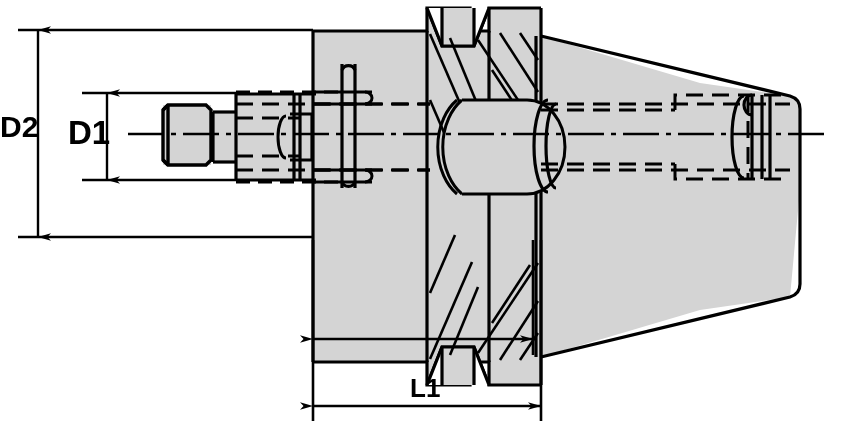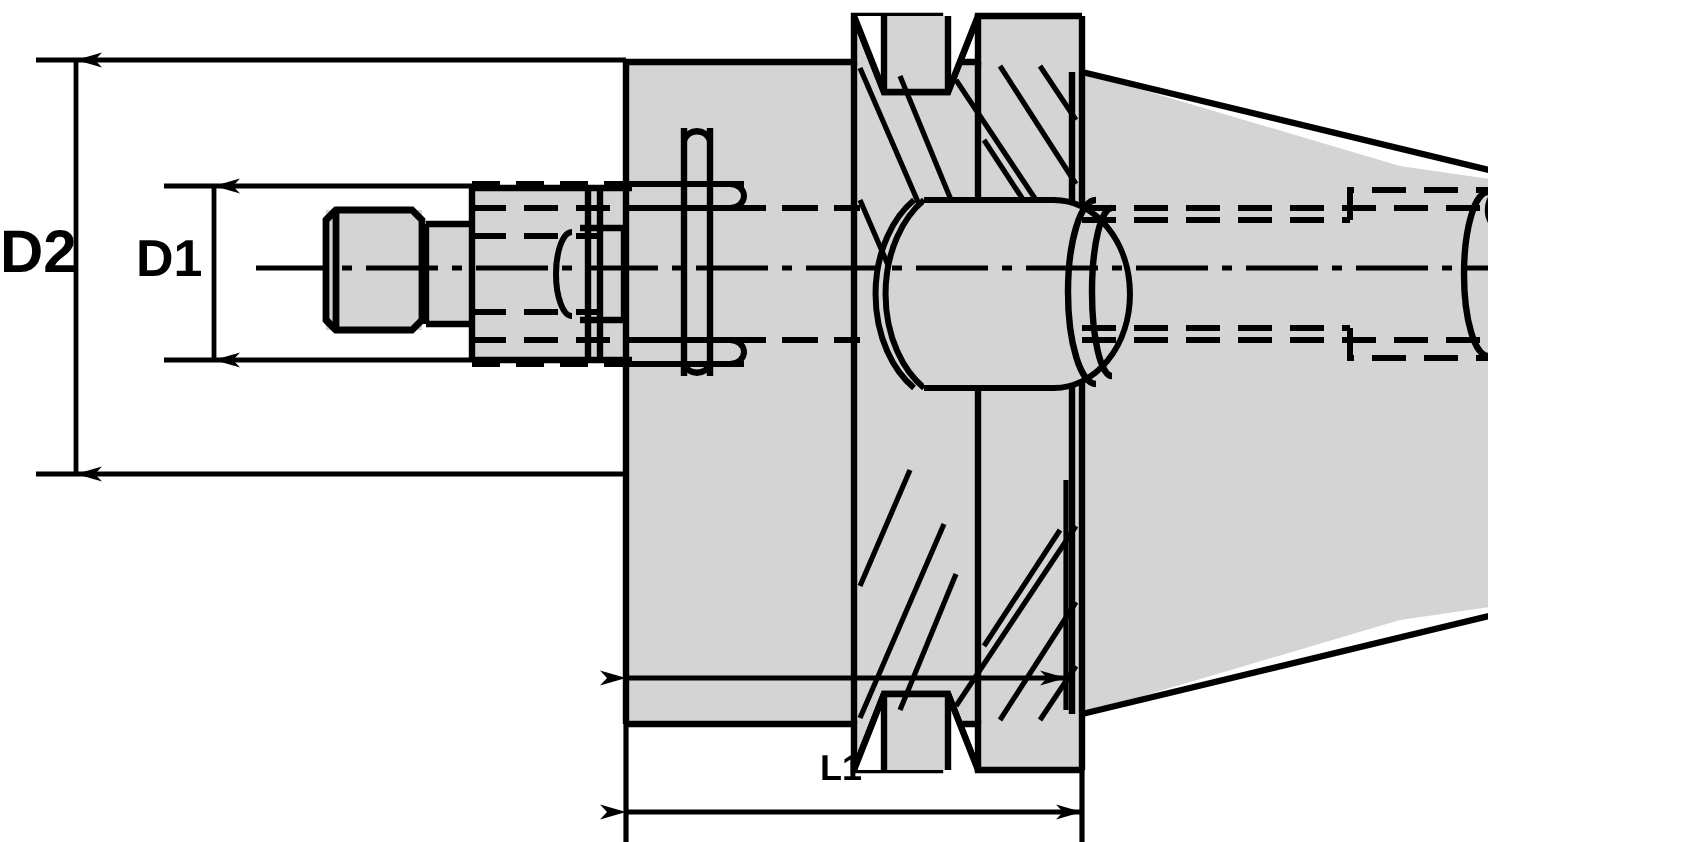--- a/index.html
+++ b/index.html
@@ -2,21 +2,21 @@
 <html><head>
 <meta charset="utf-8">
 <style>
   html, body {
     margin: 0;
     padding: 0;
     background: #ffffff;
   }
   #stage {
     position: relative;
-    width: 744px;
+    width: 844px;
     height: 421px;
     background: #ffffff;
     overflow: hidden;
     font-family: "Liberation Sans", sans-serif;
   }
   #drawing {
     position: absolute;
     left: 0;
     top: 0;
     width: 844px;
@@ -24,23 +24,23 @@
   }
   .dimtext {
     position: absolute;
     font-family: "Liberation Sans", sans-serif;
     font-weight: bold;
     color: #000000;
     white-space: nowrap;
     line-height: 1;
   }
   #label-d2 { left: 0px;   top: 112px; font-size: 30px; }
-  #label-d1 { left: 68px;  top: 116px; font-size: 26px; }
+  #label-d1 { left: 68px;  top: 116px; font-size: 33px; }
   #label-l1fc { left: 386px; top: 305px; font-size: 26px; }
-  #label-l1 { left: 410px; top: 375px; font-size: 18px; }
+  #label-l1 { left: 410px; top: 375px; font-size: 26px; }
 </style>
 </head>
 <body>
 
 <div id="stage">
 
   <svg id="drawing" viewBox="0 0 844 421">
 
     <defs>
 

